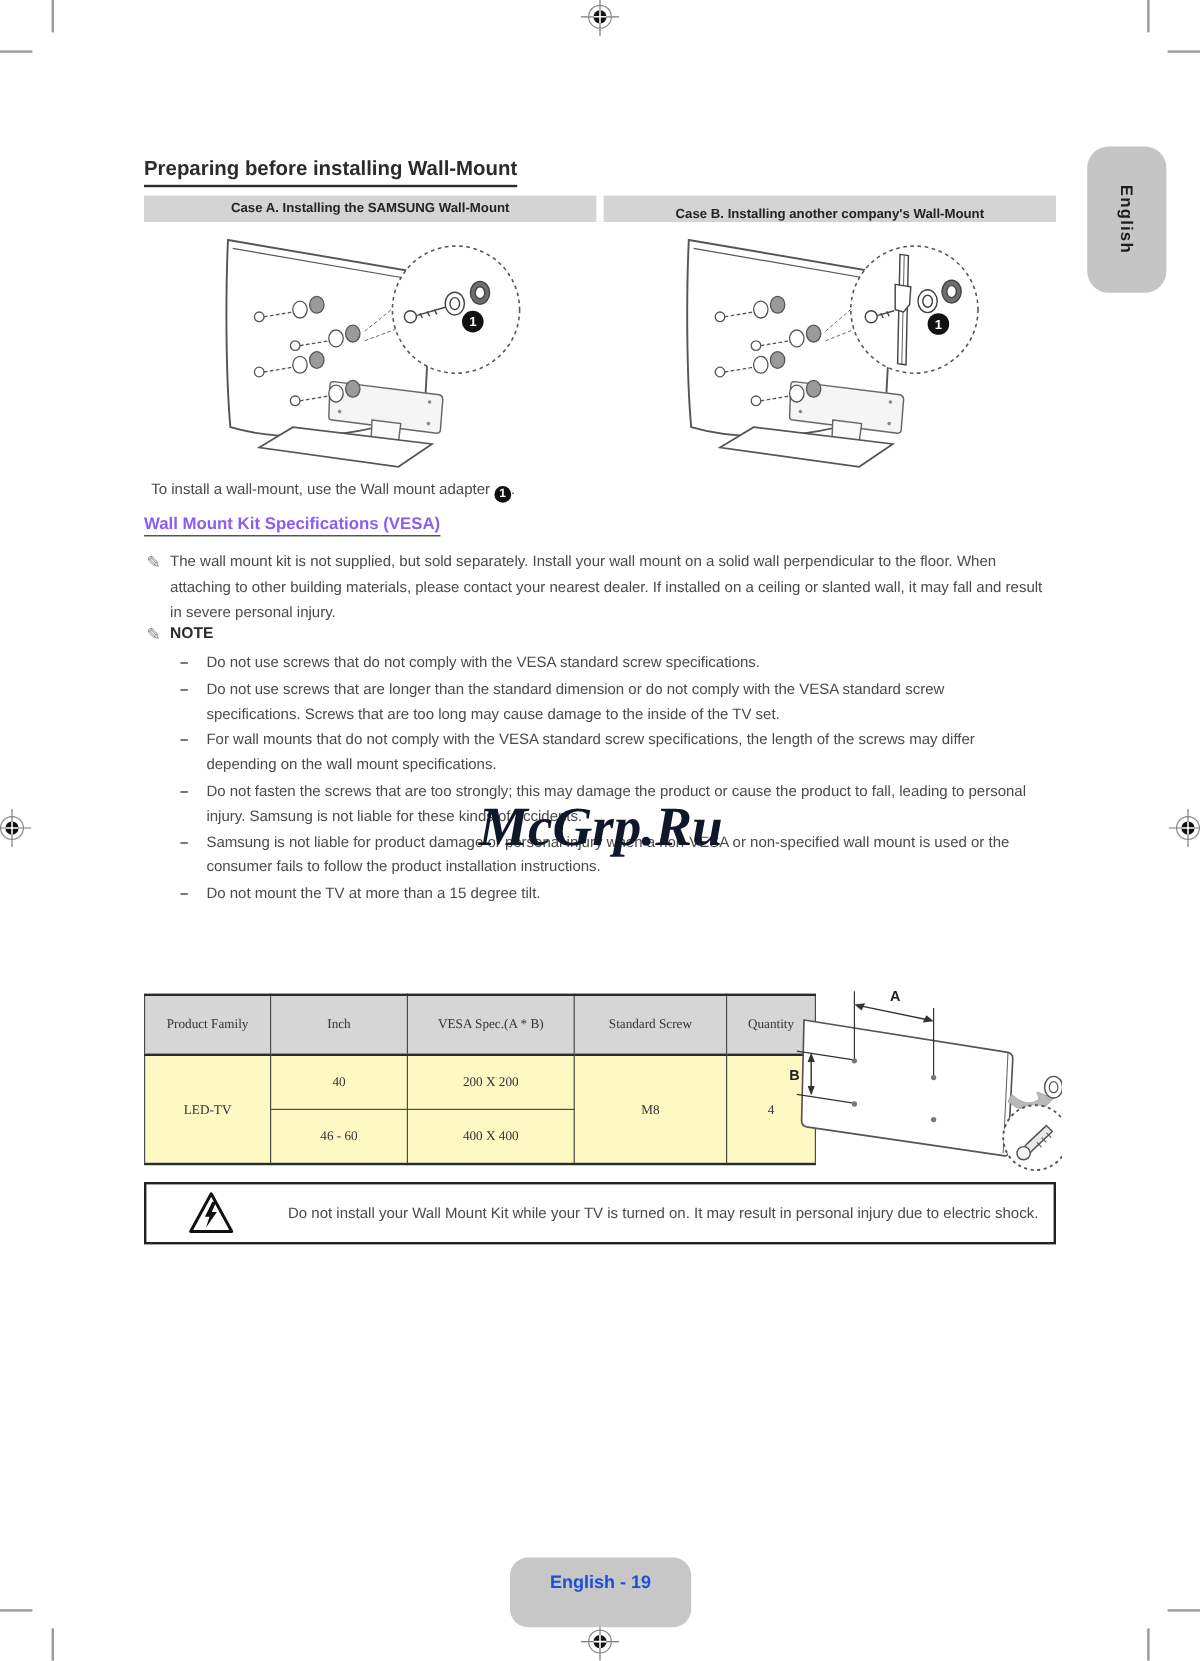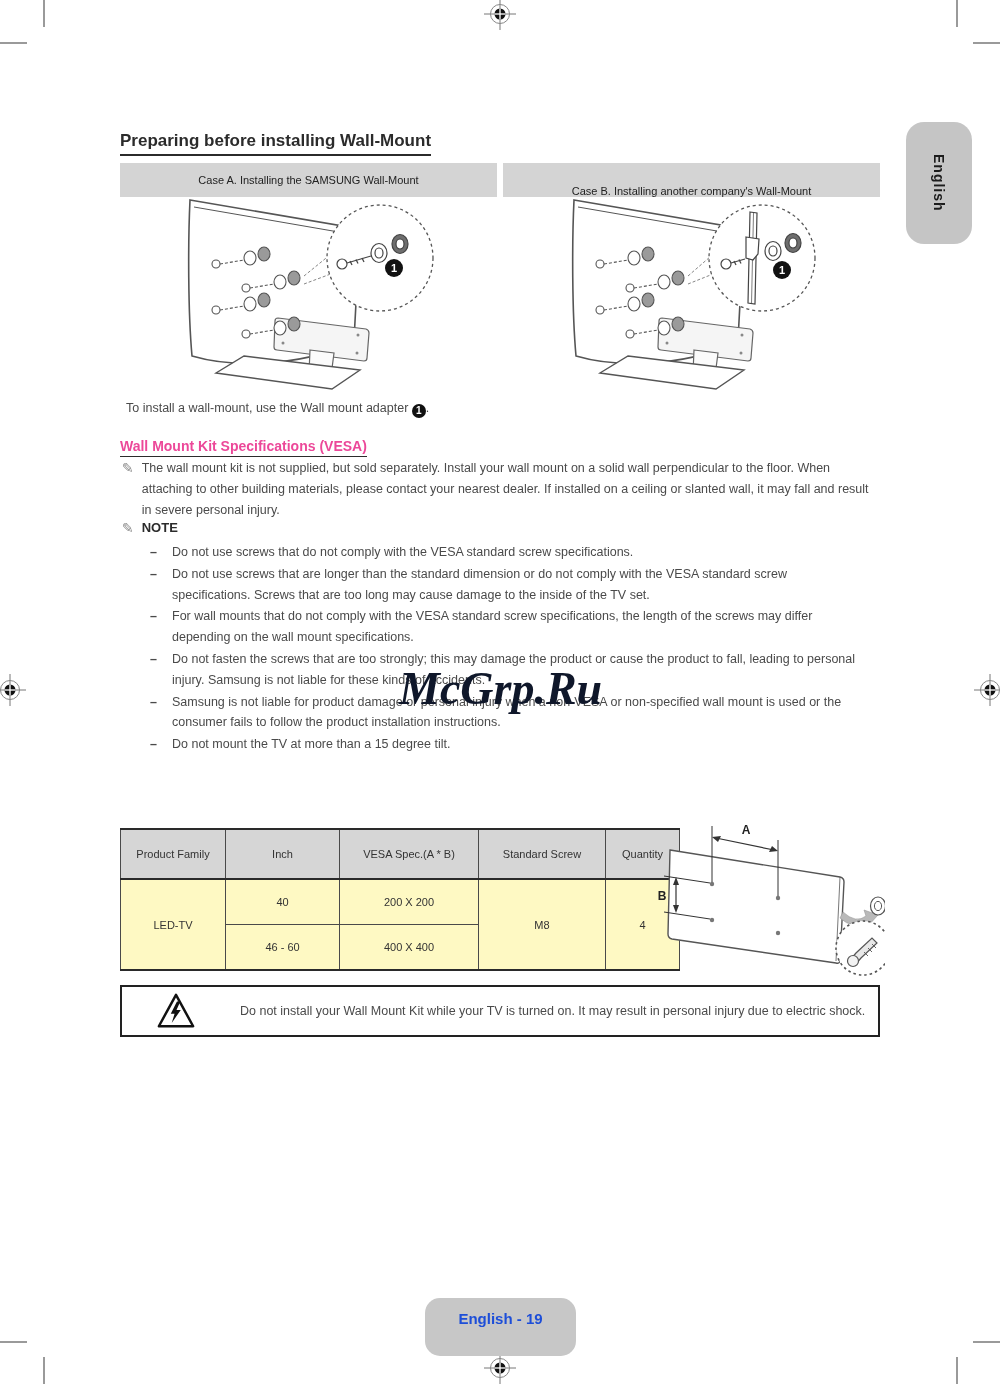--- a/index.html
+++ b/index.html
@@ -24,46 +24,46 @@
     left:425px;top:1298px;width:151px;height:58px;background:#c7c7c7;border-radius:15px;
     display:flex;justify-content:center;align-items:flex-start;padding-top:0;
   }
   .footer-tab span{font-weight:bold;font-size:15px;color:#1d4ed8;margin-top:12px;}
   
   .page-title{
     left:120px;top:131px;font-size:17px;font-weight:bold;color:#2b2b2b;
     border-bottom:2px solid #2b2b2b;padding-bottom:3px;
   }
   .case-bar{
-    top:163px;height:34px;background:#d4d4d4;display:flex;align-items:center;justify-content:center;
-    font-size:11px;font-weight:normal;color:#222;
+    top:163px;height:22px;background:#d4d4d4;display:flex;align-items:center;justify-content:center;
+    font-size:11px;font-weight:bold;color:#222;
   }
   .body-text{font-size:12.5px;line-height:20.8px;color:#4a4a4a;}
   .adapter-line{left:126px;top:398px;}
   .badge{
     display:inline-block;width:14px;height:14px;border-radius:50%;background:#111;color:#fff;
     font-size:10px;font-weight:bold;text-align:center;line-height:14px;vertical-align:-2px;
   }
   .vesa-heading{
-    left:120px;top:438px;font-size:14px;font-weight:bold;color:#ec4899;
+    left:120px;top:428px;font-size:14px;font-weight:bold;color:#8b5cf6;
     border-bottom:1.5px solid #2b2b2b;padding-bottom:2px;
   }
   .pencil{color:#8a8a8a;font-size:14px;}
   .intro-wrap{left:122px;top:458px;width:758px;display:flex;gap:8px;}
   .note-label-wrap{left:122px;top:520px;display:flex;gap:8px;font-weight:bold;color:#2b2b2b;font-size:13px;}
   .note-list{left:150px;top:542px;width:712px;margin:0;padding:0;list-style:none;}
   .note-list li{display:flex;margin:0 0 1px 0;}
   .note-list li::before{content:"–";color:#4a4a4a;font-weight:bold;width:22px;flex:0 0 22px;}
   
   .spec-table{
     left:120px;top:828px;border-collapse:collapse;font-size:11px;color:#333;
     border-top:2.5px solid #2a2a2a;border-bottom:2.5px solid #2a2a2a;
   }
   .spec-table th,.spec-table td{
-    border:1px solid #4a4a4a;text-align:center;vertical-align:middle;padding:0 6px;
+    border:1px solid #4a4a4a;text-align:center;vertical-align:middle;padding:0 6px;font-family:Liberation Serif, serif;
   }
   .spec-table th{background:#d6d6d6;font-weight:normal;height:48px;border-bottom:2px solid #2a2a2a;}
   .spec-table td{height:44px;background:#fef9c3;}
   
   .warning-box{
     left:120px;top:985px;width:756px;height:48px;border:2px solid #222;
     display:flex;align-items:center;
   }
   .warning-box .w-icon{margin-left:34px;flex:0 0 40px;}
   .warning-box .w-text{margin-left:44px;width:628px;}

